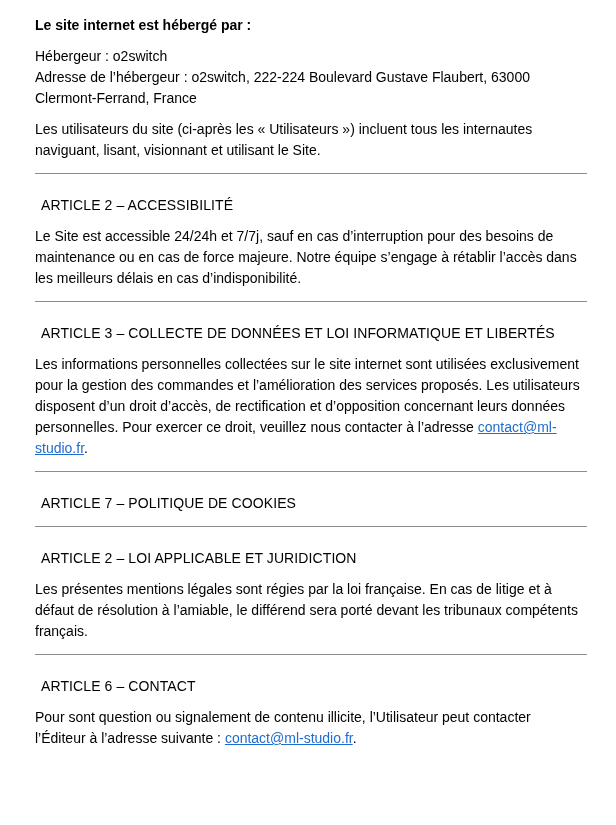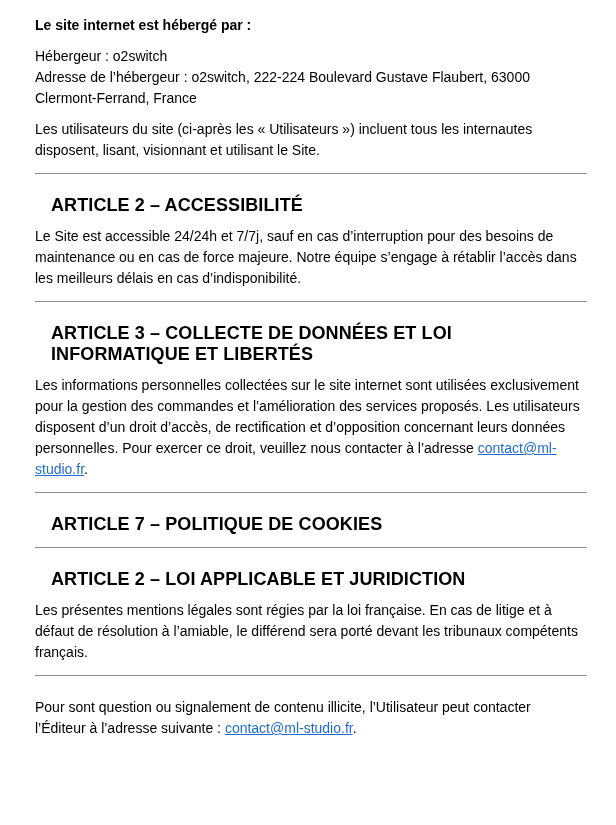--- a/index.html
+++ b/index.html
@@ -12,24 +12,24 @@
     font-size: 14px;
     line-height: 21px;
     color: #000000;
     -webkit-font-smoothing: antialiased;
   }
   .doc { padding: 15px 29px 0 35px; }
   p { margin: 0 4px 10px 0; }
   p.intro-bold { font-weight: bold; }
   .line { display: block; }
   h2 {
-    font-size: 18px;
+    font-size: 14px;
     line-height: 21px;
-    font-weight: bold;
-    margin: 0 0 10px 16px;
+    font-weight: normal;
+    margin: 0 0 10px 6px;
     letter-spacing: 0.1px;
   }
   hr {
     border: none;
     border-top: 1px solid var(--divider, #8c8c8c);
     height: 0;
     margin: 12px 0 21px 0;
   }
   a.email-link {
     color: var(--link, #1f6cd0);
@@ -42,21 +42,21 @@
 
 <div class="doc">
 
   <p class="intro-bold">Le site internet est hébergé par :</p>
 
   <p>
       <span class="line">Hébergeur : o2switch</span>
       <span class="line">Adresse de l’hébergeur : o2switch, 222-224 Boulevard Gustave Flaubert, 63000 Clermont-Ferrand, France</span>
     </p>
 
-  <p>Les utilisateurs du site (ci-après les « Utilisateurs ») incluent tous les internautes disposent, lisant, visionnant et utilisant le Site.</p>
+  <p>Les utilisateurs du site (ci-après les « Utilisateurs ») incluent tous les internautes naviguant, lisant, visionnant et utilisant le Site.</p>
 
   <hr>
 
   <h2>ARTICLE 2 – ACCESSIBILITÉ</h2>
   <p>Le Site est accessible 24/24h et 7/7j, sauf en cas d’interruption pour des besoins de maintenance ou en cas de force majeure. Notre équipe s’engage à rétablir l’accès dans les meilleurs délais en cas d’indisponibilité.</p>
 
   <hr>
 
   <h2>ARTICLE 3 – COLLECTE DE DONNÉES ET LOI INFORMATIQUE ET LIBERTÉS</h2>
   <p><span>Les informations personnelles collectées sur le site internet sont utilisées exclusivement pour la gestion des commandes et l’amélioration des services proposés. Les utilisateurs disposent d’un droit d’accès, de rectification et d’opposition concernant leurs données personnelles. Pour exercer ce droit, veuillez nous contacter à l’adresse </span><a href="#" class="email-link">contact@ml-studio.fr</a><span>.</span></p>
@@ -65,15 +65,16 @@
 
   <h2>ARTICLE 7 – POLITIQUE DE COOKIES</h2>
 
   <hr>
 
   <h2>ARTICLE 2 – LOI APPLICABLE ET JURIDICTION</h2>
   <p>Les présentes mentions légales sont régies par la loi française. En cas de litige et à défaut de résolution à l’amiable, le différend sera porté devant les tribunaux compétents français.</p>
 
   <hr>
 
+  <h2>ARTICLE 6 – CONTACT</h2>
   <p><span>Pour sont question ou signalement de contenu illicite, l’Utilisateur peut contacter l’Éditeur à l’adresse suivante : </span><a href="#" class="email-link">contact@ml-studio.fr</a><span>.</span></p>
 
 </div>
 
 </body></html>

